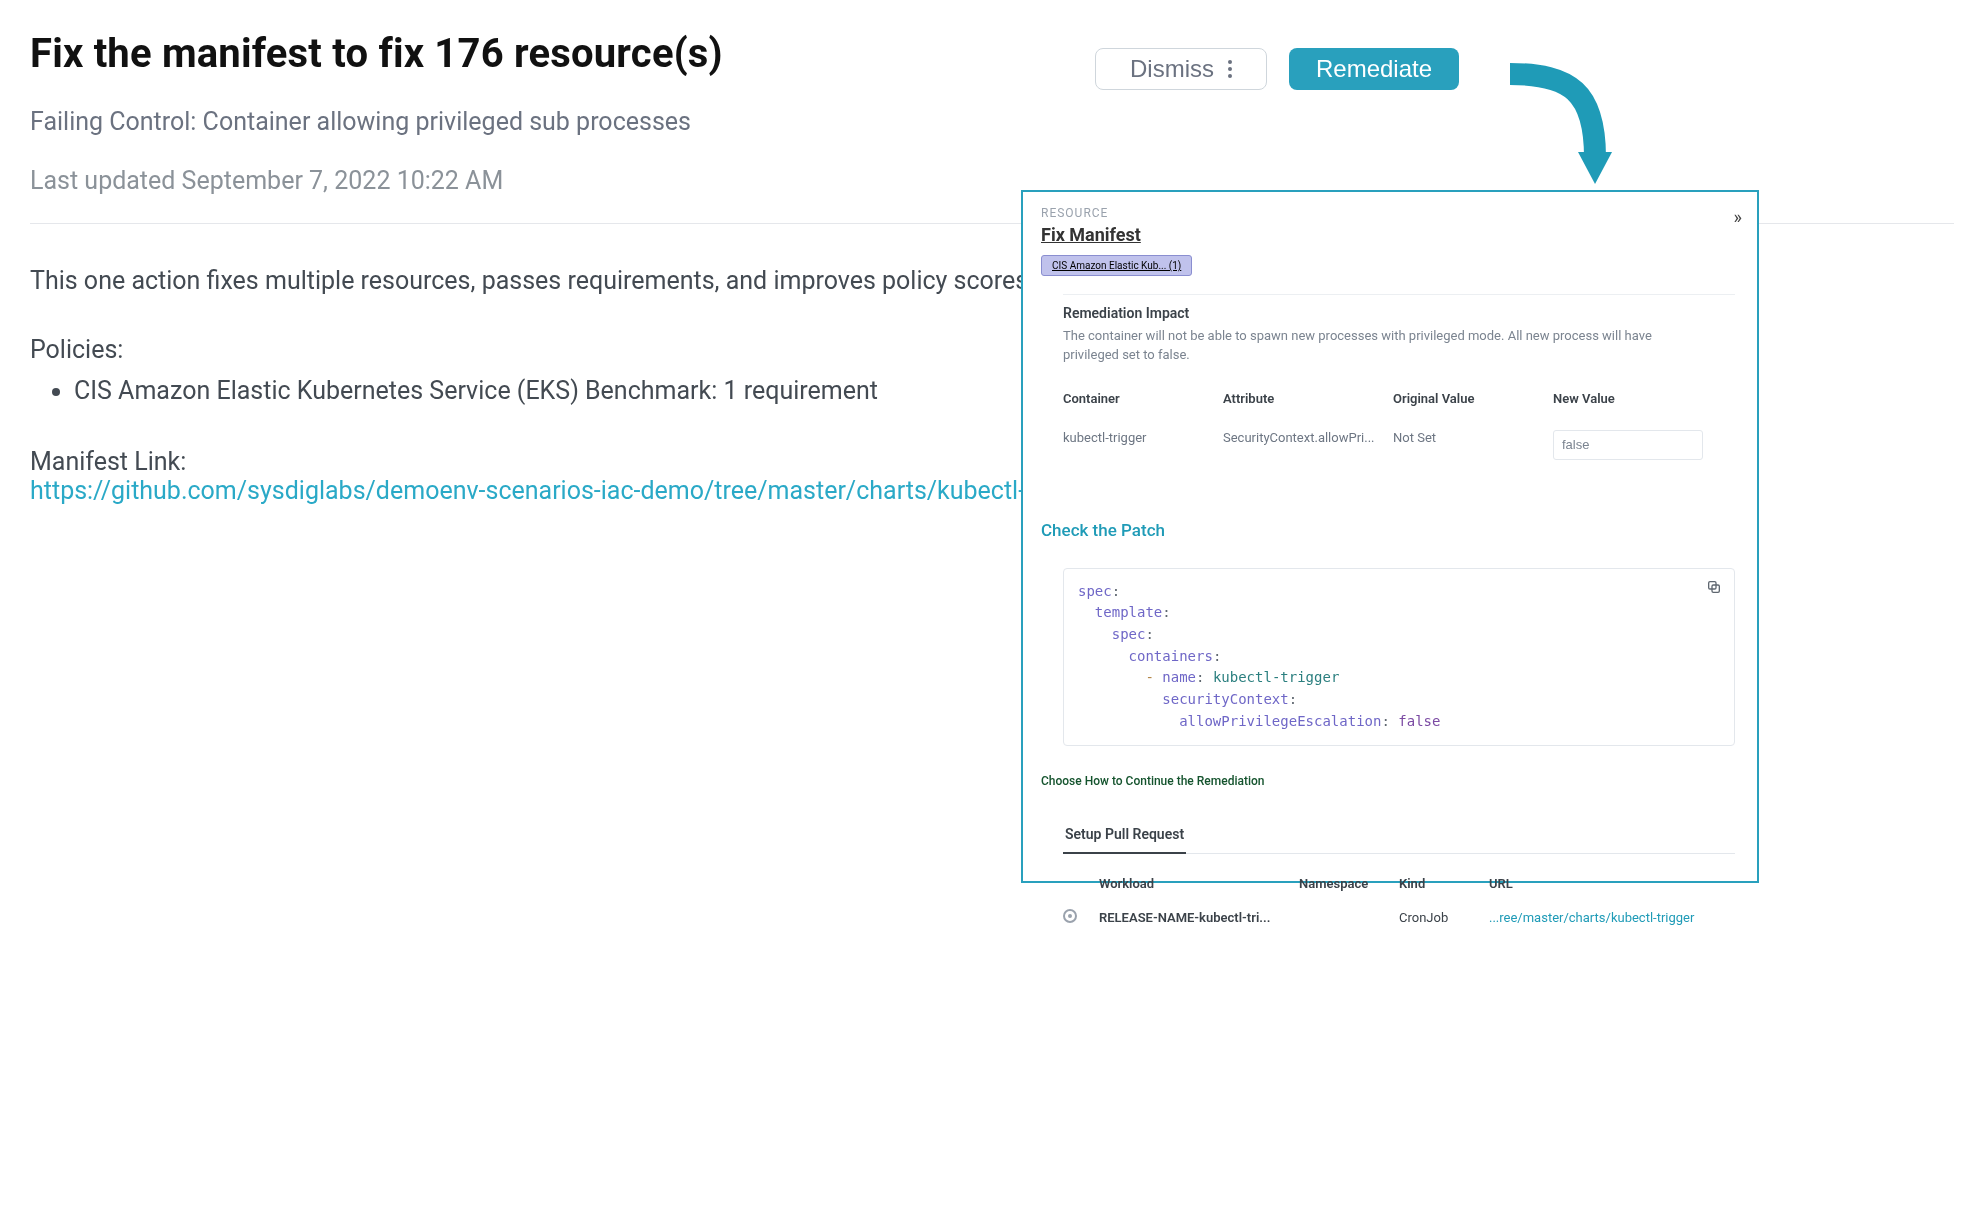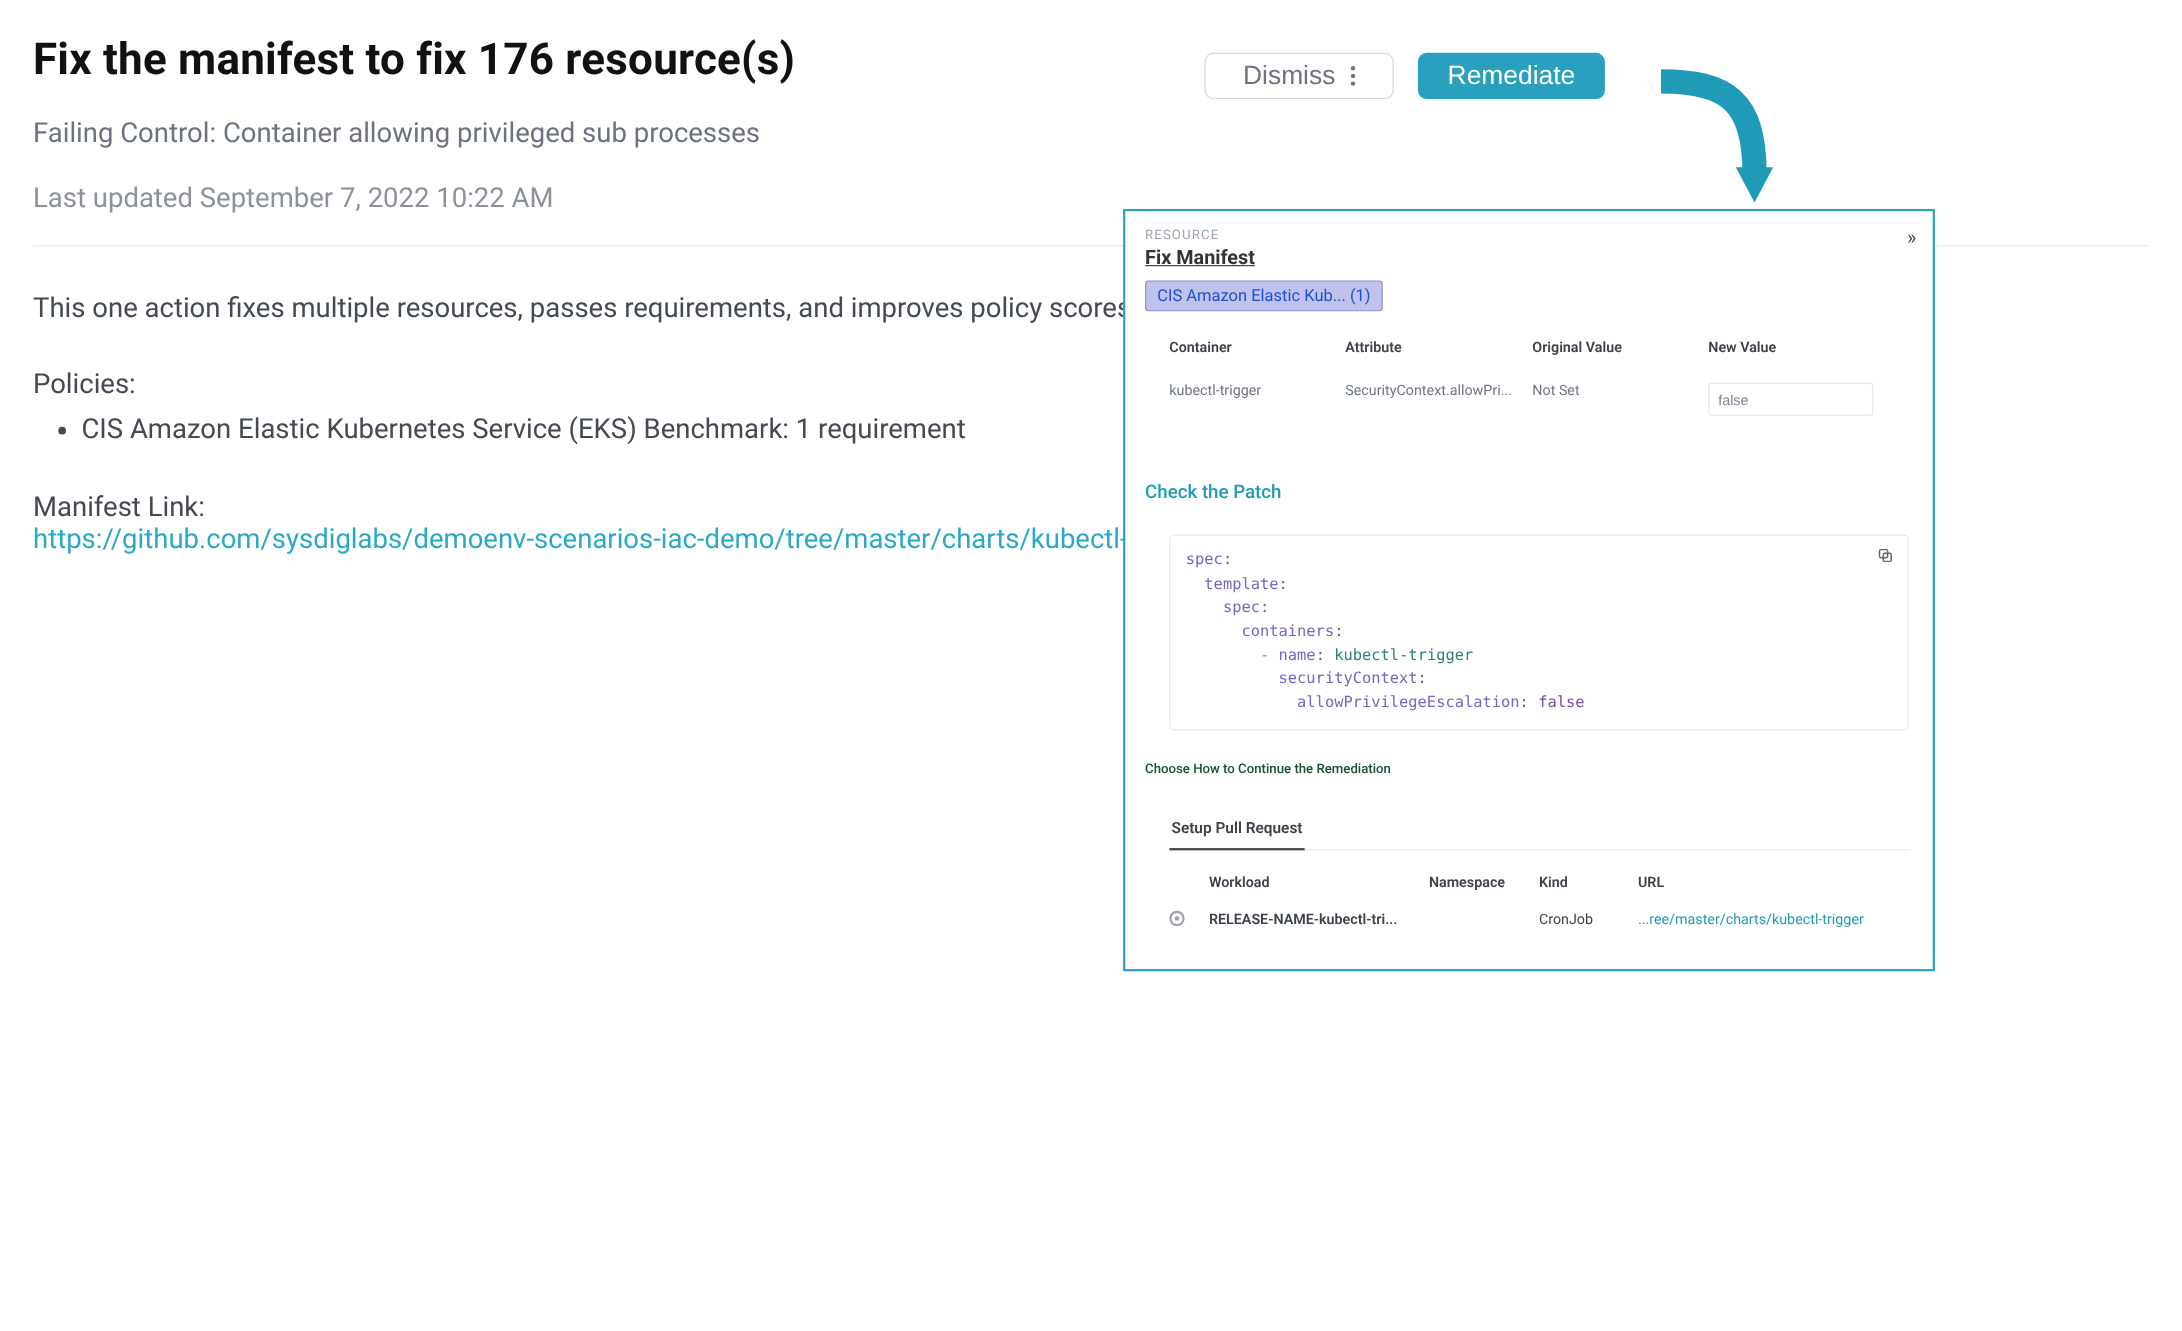--- a/index.html
+++ b/index.html
@@ -29,21 +29,21 @@
 
   
   .panel { position: absolute; top: 190px; left: 1021px; width: 738px; height: 693px; border: 2px solid #29a0bd; background: #fff; }
   .panel-inner { padding: 14px 18px 14px 18px; }
   .panel-header { display: flex; align-items: flex-start; justify-content: space-between; }
   .panel-header-left { display: flex; flex-direction: column; gap: 4px; }
   .panel-resource { font-size: 12px; letter-spacing: 1px; color: #9aa2ad; text-transform: uppercase; }
   .panel-title { font-size: 18px; font-weight: 700; color: #333; text-decoration: underline; }
   .chev { font-size: 18px; color: #444; cursor: pointer; user-select: none; letter-spacing: -3px; }
 
-  .pill { margin-top: 10px; display: inline-block; background: #c0c2ec; border: 1px solid #8a8ed0; color: #1d4ed8; font-size: 15px; padding: 4px 10px; border-radius: 3px; cursor: pointer; }
+  .pill { margin-top: 10px; display: inline-block; background: #c0c2ec; border: 1px solid #8a8ed0; color: #000000; font-size: 10px; padding: 4px 10px; border-radius: 3px; cursor: pointer; text-decoration: underline; }
 
   .impact-block { margin-top: 18px; border-top: 1px solid #eceff2; padding-top: 10px; margin-left: 22px; margin-right: 4px; }
   .impact-title { font-size: 14px; font-weight: 600; color: #3b4249; }
   .impact-text { margin-top: 6px; font-size: 13px; color: #7b8490; line-height: 1.45; max-width: 640px; }
 
   .impact-table { margin-top: 26px; display: grid; grid-template-columns: 150px 160px 150px 1fr; column-gap: 10px; font-size: 13px; color: #3b4249; margin-left: 22px; margin-right: 4px; }
   .impact-table .head { font-weight: 600; padding-bottom: 18px; }
   .impact-table .cell { color: #6d7683; padding-top: 6px; }
   .value-input { width: 150px; height: 30px; border: 1px solid #e3e7ec; border-radius: 3px; background: #fff; padding: 0 8px; font-size: 13px; color: #7b8490; }
 
@@ -111,20 +111,24 @@
     <div class="panel-header">
       <div class="panel-header-left">
         <div class="panel-resource">RESOURCE</div>
         <div class="panel-title">Fix Manifest</div>
       </div>
       <div class="chev">»</div>
     </div>
 
     <span class="pill">CIS Amazon Elastic Kub...  (1)</span>
 
+    <div class="impact-block">
+      <div class="impact-title">Remediation Impact</div>
+      <div class="impact-text">The container will not be able to spawn new processes with privileged mode. All new process will have privileged set to false.</div>
+    </div>
 
     <div class="impact-table">
       <div class="head">Container</div>
       <div class="head">Attribute</div>
       <div class="head">Original Value</div>
       <div class="head">New Value</div>
 
       <div class="cell">kubectl-trigger</div>
       <div class="cell">SecurityContext.allowPri...</div>
       <div class="cell">Not Set</div>

